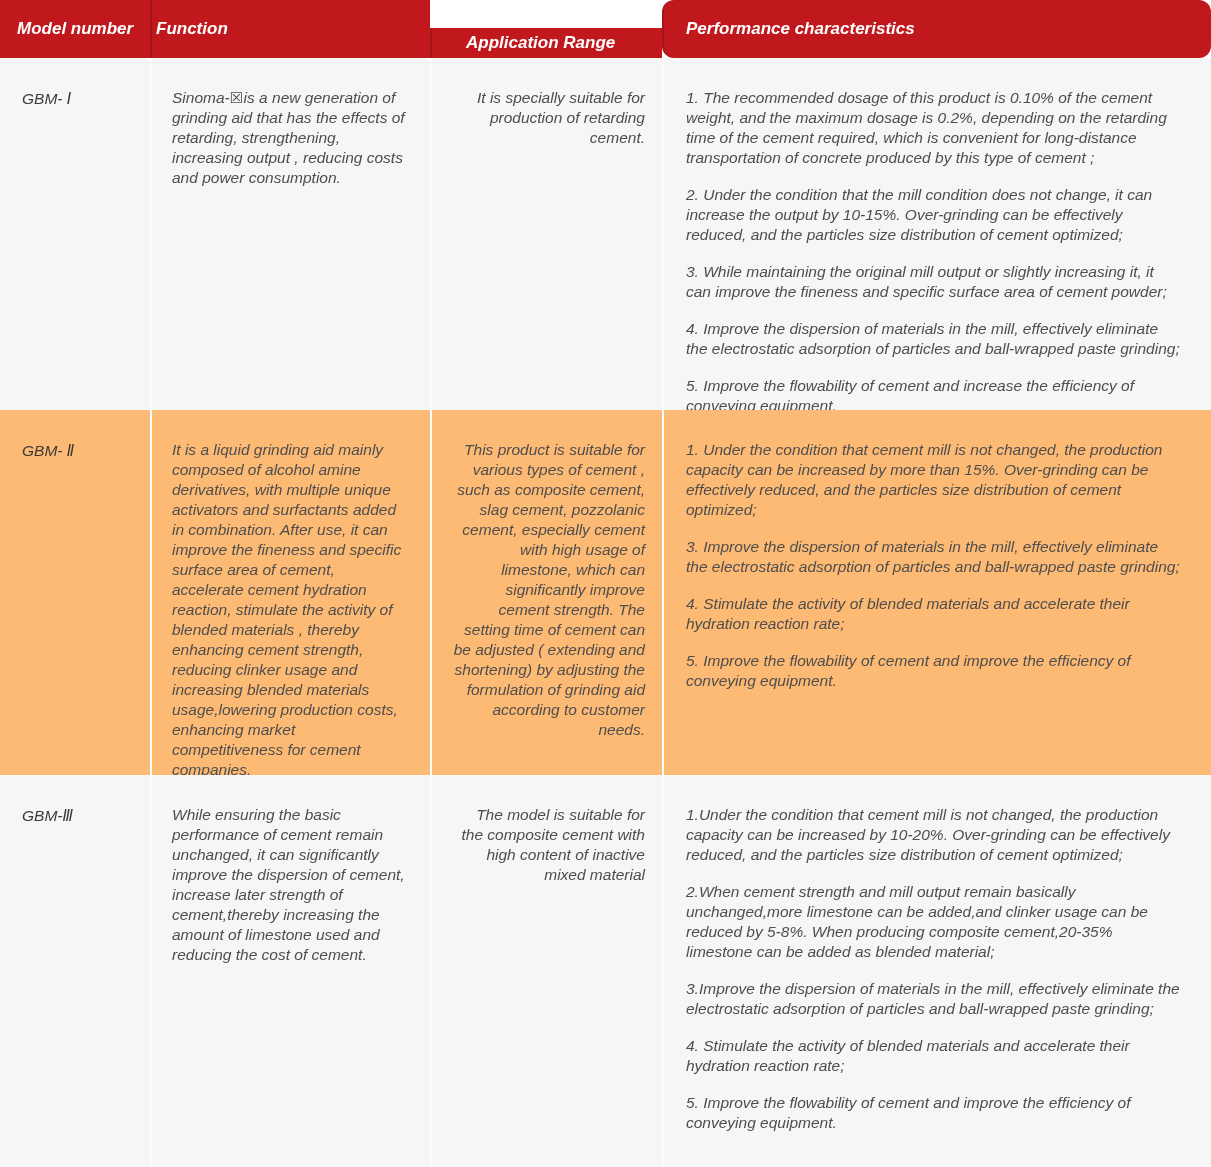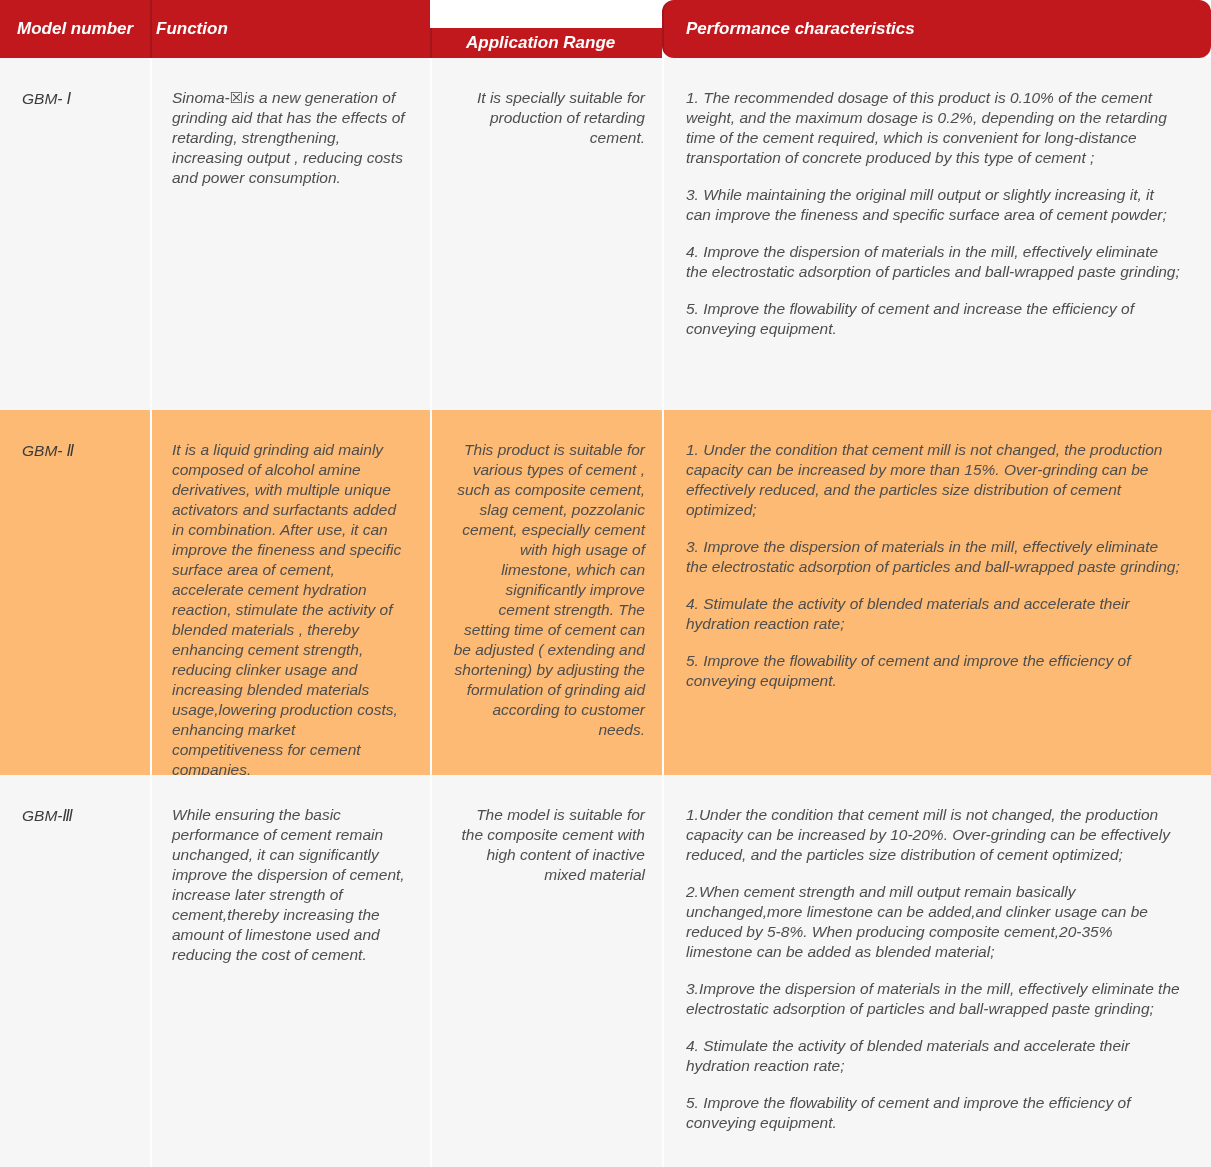--- a/index.html
+++ b/index.html
@@ -44,20 +44,21 @@
 
   <div class="cell td c1 row-a"><span>GBM- Ⅰ</span></div>
   <div class="cell td c2 row-a">
       <p>Sinoma-☒is a new generation of grinding aid that has the effects of retarding, strengthening, increasing output , reducing costs and power consumption.</p>
     </div>
   <div class="cell td c3 row-a">
       <p>It is specially suitable for production of retarding cement.</p>
     </div>
   <div class="cell td c4 row-a">
     <p>1. The recommended dosage of this product is 0.10% of the cement weight, and the maximum dosage is 0.2%, depending on the retarding time of the cement required, which is convenient for long-distance transportation of concrete produced by this type of cement ;</p>
+    <p>2. Under the condition that the mill condition does not change, it can increase the output by 10-15%. Over-grinding can be effectively reduced, and the particles size distribution of cement optimized;</p>
     <p>3. While maintaining the original mill output or slightly increasing it, it can improve the fineness and specific surface area of cement powder;</p>
     <p>4. Improve the dispersion of materials in the mill, effectively eliminate the electrostatic adsorption of particles and ball-wrapped paste grinding;</p>
     <p>5. Improve the flowability of cement and increase the efficiency of conveying equipment.</p>
   </div>
 
   <div class="cell td c1 row-b"><span>GBM- Ⅱ</span></div>
   <div class="cell td c2 row-b">
       <p>It is a liquid grinding aid mainly composed of alcohol amine derivatives, with multiple unique activators and surfactants added in combination. After use, it can improve the fineness and specific surface area of cement, accelerate cement hydration reaction, stimulate the activity of blended materials , thereby enhancing cement strength, reducing clinker usage and increasing blended materials usage,lowering production costs, enhancing market competitiveness for cement companies.</p>
     </div>
   <div class="cell td c3 row-b">

